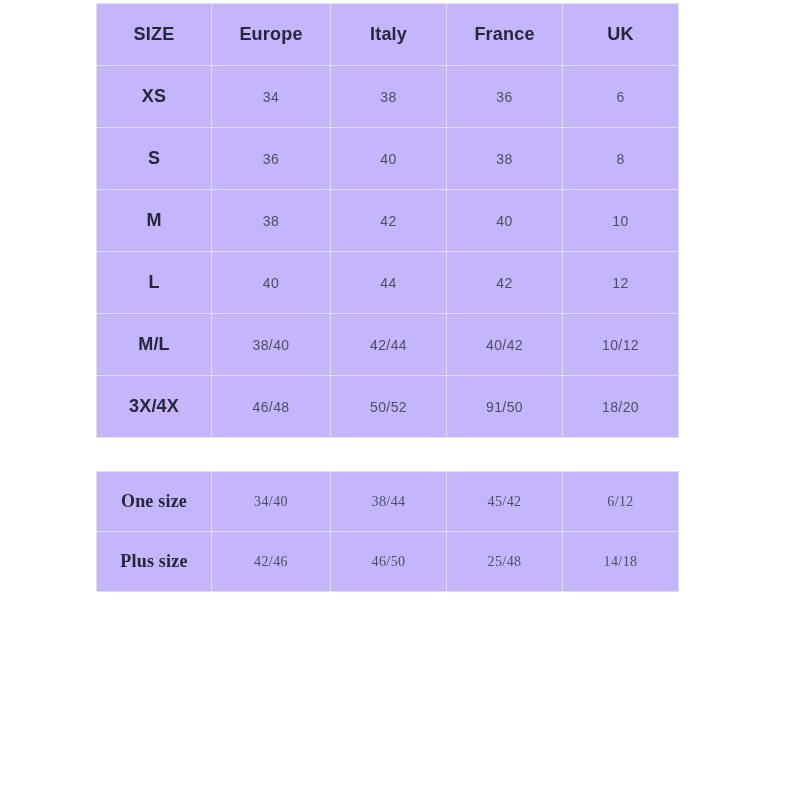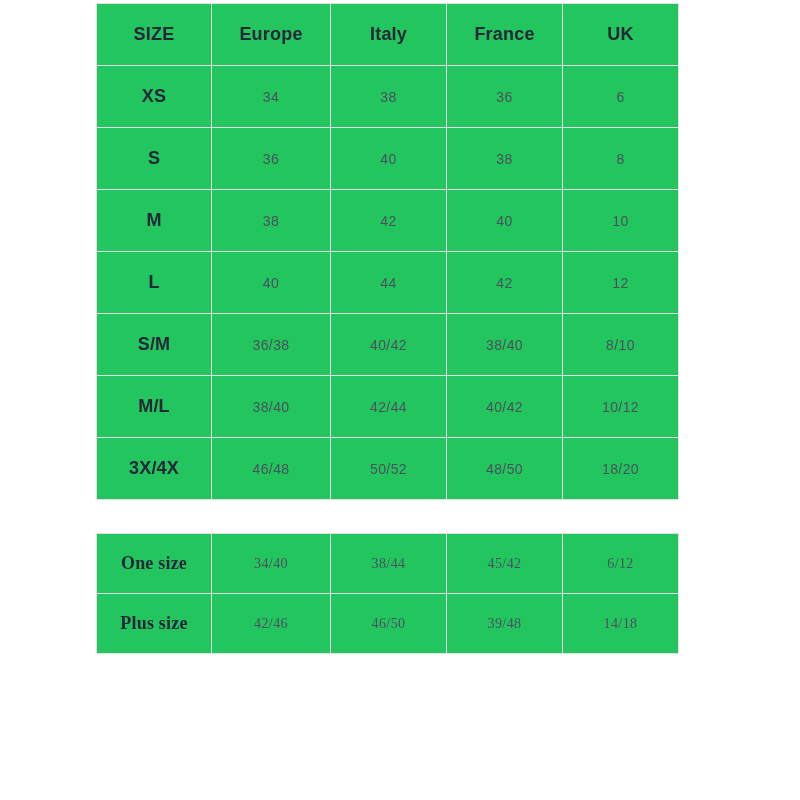--- a/index.html
+++ b/index.html
@@ -19,21 +19,21 @@
     border-collapse: collapse;
     table-layout: fixed;
     width: 582px;
   }
   table.size-table td,
   table.size-table th {
     border: 1px solid #e1e1e1;
     text-align: center;
     vertical-align: middle;
     padding: 0;
-    background: #22c55e;
+    background: #c4b5fd;
   }
   
   #main-head-row th { height: 61px; }
   #main-body tr td, #main-body tr th { height: 61px; }
   
   #extra-body tr td, #extra-body tr th { height: 59px; font-family: Liberation Serif, serif; }
 
   th.col-header, th.row-label {
     font-weight: 700;
     font-size: 18px;
@@ -95,38 +95,31 @@
           <td class="value-cell">10</td>
         </tr>
         <tr>
           <th class="row-label">L</th>
           <td class="value-cell">40</td>
           <td class="value-cell">44</td>
           <td class="value-cell">42</td>
           <td class="value-cell">12</td>
         </tr>
         <tr>
-          <th class="row-label">S/M</th>
-          <td class="value-cell">36/38</td>
-          <td class="value-cell">40/42</td>
-          <td class="value-cell">38/40</td>
-          <td class="value-cell">8/10</td>
-        </tr>
-        <tr>
           <th class="row-label">M/L</th>
           <td class="value-cell">38/40</td>
           <td class="value-cell">42/44</td>
           <td class="value-cell">40/42</td>
           <td class="value-cell">10/12</td>
         </tr>
         <tr>
           <th class="row-label">3X/4X</th>
           <td class="value-cell">46/48</td>
           <td class="value-cell">50/52</td>
-          <td class="value-cell">48/50</td>
+          <td class="value-cell">91/50</td>
           <td class="value-cell">18/20</td>
         </tr>
       </tbody>
   </table>
 
   <table class="size-table extra-table">
     <colgroup>
       <col style="width:115px">
         <col style="width:119px">
         <col style="width:116px">
@@ -138,19 +131,19 @@
           <th class="row-label">One size</th>
           <td class="value-cell">34/40</td>
           <td class="value-cell">38/44</td>
           <td class="value-cell">45/42</td>
           <td class="value-cell">6/12</td>
         </tr>
         <tr>
           <th class="row-label">Plus size</th>
           <td class="value-cell">42/46</td>
           <td class="value-cell">46/50</td>
-          <td class="value-cell">39/48</td>
+          <td class="value-cell">25/48</td>
           <td class="value-cell">14/18</td>
         </tr>
       </tbody>
   </table>
 
 </div>
 
 </body></html>

